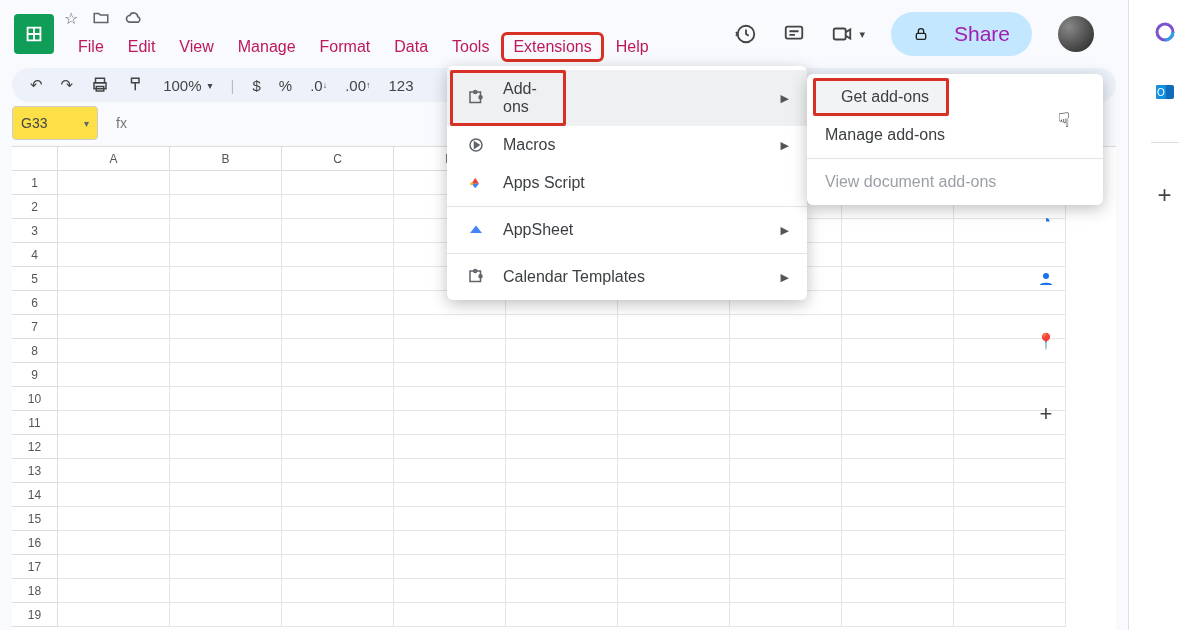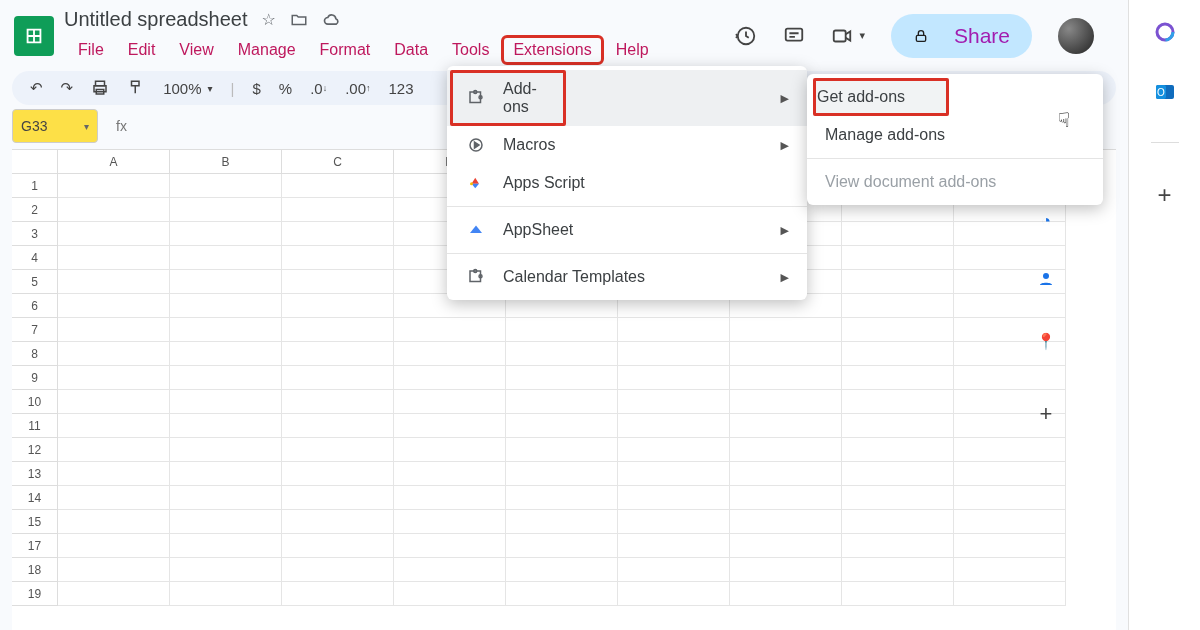--- a/index.html
+++ b/index.html
@@ -37,21 +37,21 @@
 .cell{width:112px;height:24px;border-right:1px solid #e5e5e5;border-bottom:1px solid #e5e5e5}
 .dropdown{position:absolute;top:66px;left:447px;width:360px;background:#fff;border-radius:6px;box-shadow:0 4px 16px rgba(0,0,0,.25);padding:4px 0;z-index:10}
 .dd-item{display:flex;align-items:center;padding:10px 20px;gap:18px;font-size:16px;color:#3c4043;cursor:pointer;position:relative}
 .dd-item.hl{background:#eef0f2;outline:3px solid #d93025;outline-offset:-3px;width:116px;margin-left:3px;border-radius:2px;padding-left:17px;z-index:2}
 .dd-wrap{position:relative}
 .dd-arrow{position:absolute;right:18px;top:50%;transform:translateY(-50%);font-size:11px;color:#555}
 .dd-div{height:1px;background:#e4e4e4;margin:4px 0}
 .submenu{position:absolute;top:74px;left:807px;width:296px;background:#fff;border-radius:6px;box-shadow:0 4px 16px rgba(0,0,0,.25);padding:4px 0;z-index:11}
 .sm-item{padding:10px 18px;font-size:16px;color:#3c4043;cursor:pointer}
 .sm-item.hover{background:#f1f3f4}
-.sm-item.hl{outline:3px solid #d93025;outline-offset:-3px;width:136px;margin-left:6px;padding-left:4px;border-radius:2px}
+.sm-item.hl{outline:3px solid #d93025;outline-offset:-3px;width:136px;margin-left:6px;padding-left:28px;border-radius:2px}
 .sm-item.disabled{color:#9aa0a6}
 .cursor{position:absolute;left:1058px;top:108px;z-index:20;font-size:20px}
 .tabstrip{position:absolute;right:72px;top:86px;bottom:0;width:10px;display:flex;flex-direction:column;gap:0}
 .tab{width:10px;height:44px}
 .t1{background:#ffb000;border-radius:6px 0 0 6px}
 .t2{background:#ffb000;border-radius:6px 0 0 6px;margin-top:20px}
 .ico{display:inline-flex;align-items:center;justify-content:center}
 </style>
 </head>
 <body>
@@ -62,21 +62,20 @@
       <div class="sheets-icon">
         <svg width="22" height="22" viewBox="0 0 24 24">
             <rect x="3" y="3" width="18" height="18" rx="2" fill="#fff" opacity="0"></rect>
             <path d="M4 4h16v16H4z" fill="#fff" opacity="0"></path>
             <path d="M5 5h14v14H5z" fill="none" stroke="#fff" stroke-width="2"></path>
             <path d="M5 12h14M12 5v14" stroke="#fff" stroke-width="2"></path>
           </svg>
       </div>
       <div class="titlecol">
         <div class="title-row">
-          <span class="doc-title">Untitled spreadsheet</span>
           <div class="title-icons">
             <span class="ico">☆</span>
             <span class="ico">
                 <svg width="18" height="18" viewBox="0 0 24 24" fill="none" stroke="#5f6368" stroke-width="2">
                   <path d="M3 6h6l2 2h10v10H3z"></path>
                 </svg>
               </span>
             <span class="ico">
                 <svg width="20" height="20" viewBox="0 0 24 24" fill="none" stroke="#5f6368" stroke-width="2">
                   <path d="M7 17a4 4 0 010-8 5 5 0 019.6 1.5A3.5 3.5 0 0117 17H7z"></path>
@@ -354,20 +353,32 @@
             <div class="cell"></div>
             <div class="cell"></div>
             <div class="cell"></div>
             <div class="cell"></div>
             <div class="cell"></div>
             <div class="cell"></div>
             <div class="cell"></div>
             <div class="cell"></div>
           </div>
           <div class="row">
+            <div class="rh">16</div>
+            <div class="cell"></div>
+            <div class="cell"></div>
+            <div class="cell"></div>
+            <div class="cell"></div>
+            <div class="cell"></div>
+            <div class="cell"></div>
+            <div class="cell"></div>
+            <div class="cell"></div>
+            <div class="cell"></div>
+          </div>
+          <div class="row">
             <div class="rh">17</div>
             <div class="cell"></div>
             <div class="cell"></div>
             <div class="cell"></div>
             <div class="cell"></div>
             <div class="cell"></div>
             <div class="cell"></div>
             <div class="cell"></div>
             <div class="cell"></div>
             <div class="cell"></div>

